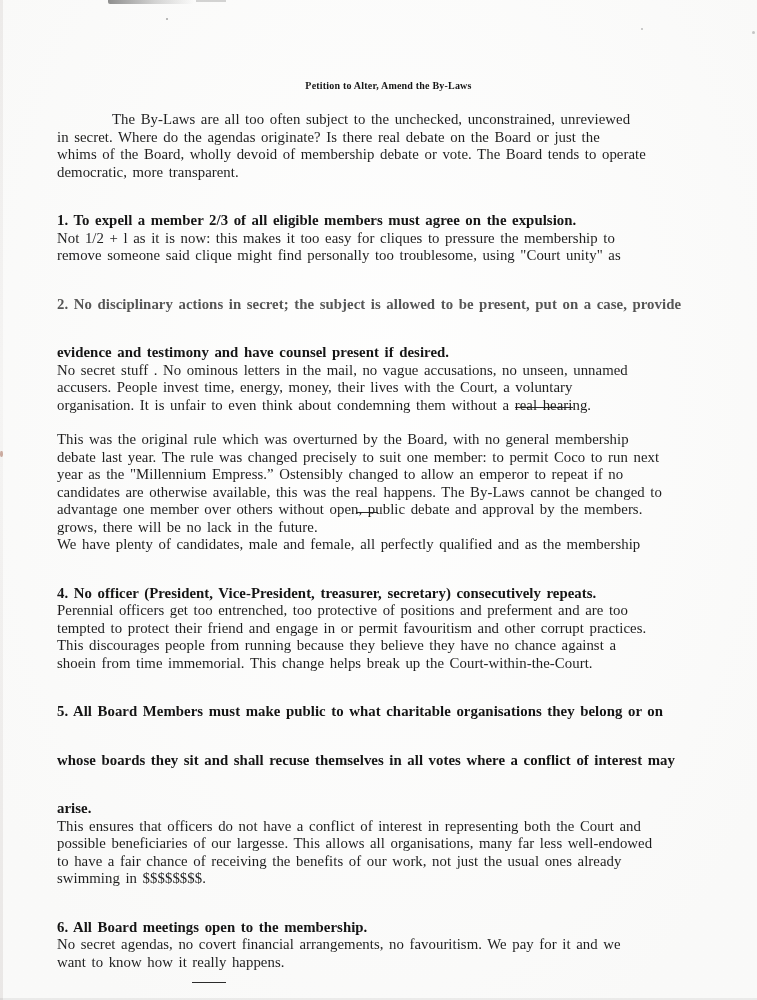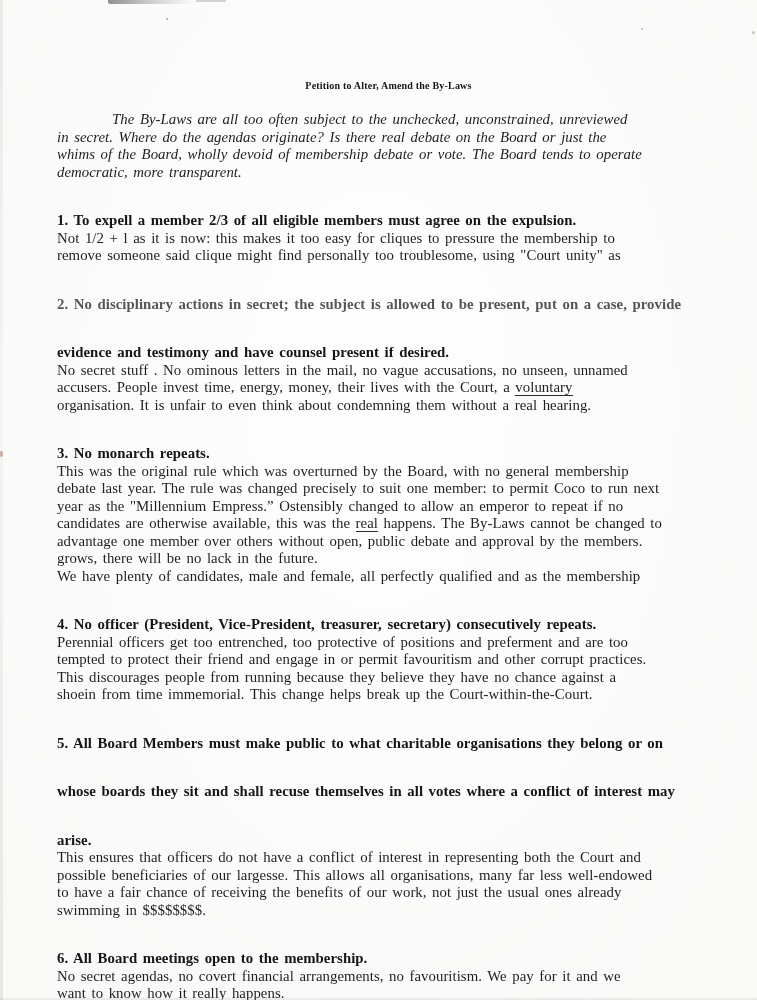--- a/index.html
+++ b/index.html
@@ -22,35 +22,35 @@
     width: 663px;
   }
   .title {
     text-align: center;
     font-weight: bold;
     font-size: 10px;
     line-height: 20px;
     letter-spacing: .2px;
     color: #161616;
   }
-  .para { margin-top: 15px; font-style: italic; }
+  .para { margin-top: 15px; }
   .sec  { margin-top: 17px; }
   .line {
     font-size: 14.8px;
     line-height: 17.5px;
     word-spacing: 1.8px;
     letter-spacing: .05px;
     white-space: nowrap;
     color: #1e1e1e;
   }
   .heading .line { font-weight: bold; color: #151515; margin-top: 31px; }
   .intro .line:first-child { text-indent: 55px; }
   .line .u {
     border-bottom: 1.4px solid #2b2b2b;
-    padding-bottom: 0px;
+    padding-bottom: 12px;
   }
   .line .faded { color: #3f3f3f; opacity: .88; }
 
   
   .artifact { position: absolute; pointer-events: none; }
   .smudge-top {
     left: 108px; top: 0; width: 86px; height: 4px;
     background: linear-gradient(90deg, rgba(55,55,55,.55), rgba(95,95,95,.25) 55%, rgba(120,120,120,0));
     border-radius: 0 0 2px 2px;
   }
@@ -112,23 +112,20 @@
           <div class="line"><span>evidence and testimony and have counsel present if desired.</span></div>
         </div>
       <div class="body-text">
           <div class="line"><span>No secret stuff . No ominous letters in the mail, no vague accusations, no unseen, unnamed</span></div>
           <div class="line"><span>accusers. People invest time, energy, money, their lives with the Court, a </span><span class="u">voluntary</span></div>
           <div class="line"><span>organisation. It is unfair to even think about condemning them without a real hearing.</span></div>
         </div>
     </div>
 
     <div class="sec">
-      <div class="heading">
-          <div class="line"><span>3. No monarch repeats.</span></div>
-        </div>
       <div class="body-text">
           <div class="line"><span>This was the original rule which was overturned by the Board, with no general membership</span></div>
           <div class="line"><span>debate last year. The rule was changed precisely to suit one member: to permit Coco to run next</span></div>
           <div class="line"><span>year as the "Millennium Empress.” Ostensibly changed to allow an emperor to repeat if no</span></div>
           <div class="line"><span>candidates are otherwise available, this was the </span><span class="u">real</span><span> happens. The By-Laws cannot be changed to</span></div>
           <div class="line"><span>advantage one member over others without open, public debate and approval by the members.</span></div>
           <div class="line"><span>grows, there will be no lack in the future.</span></div>
           <div class="line"><span>We have plenty of candidates, male and female, all perfectly qualified and as the membership</span></div>
         </div>
     </div>

